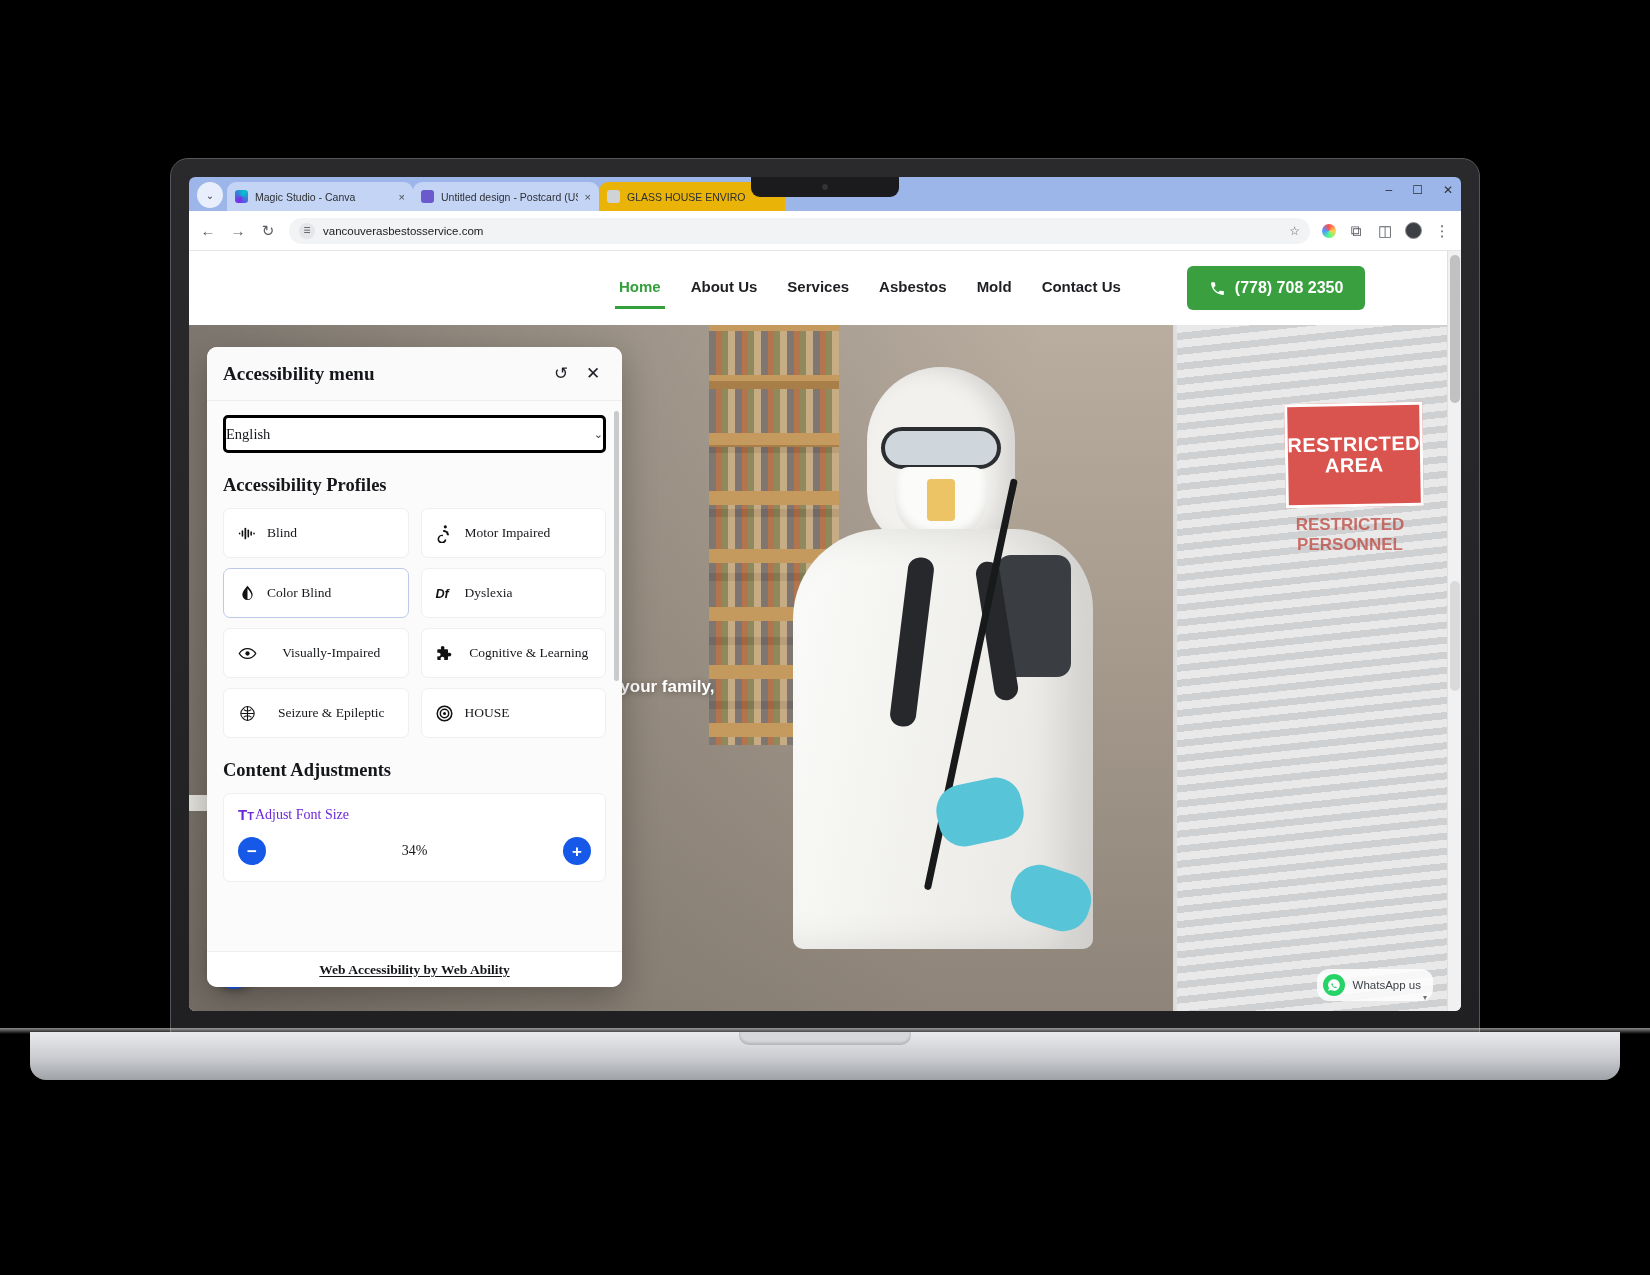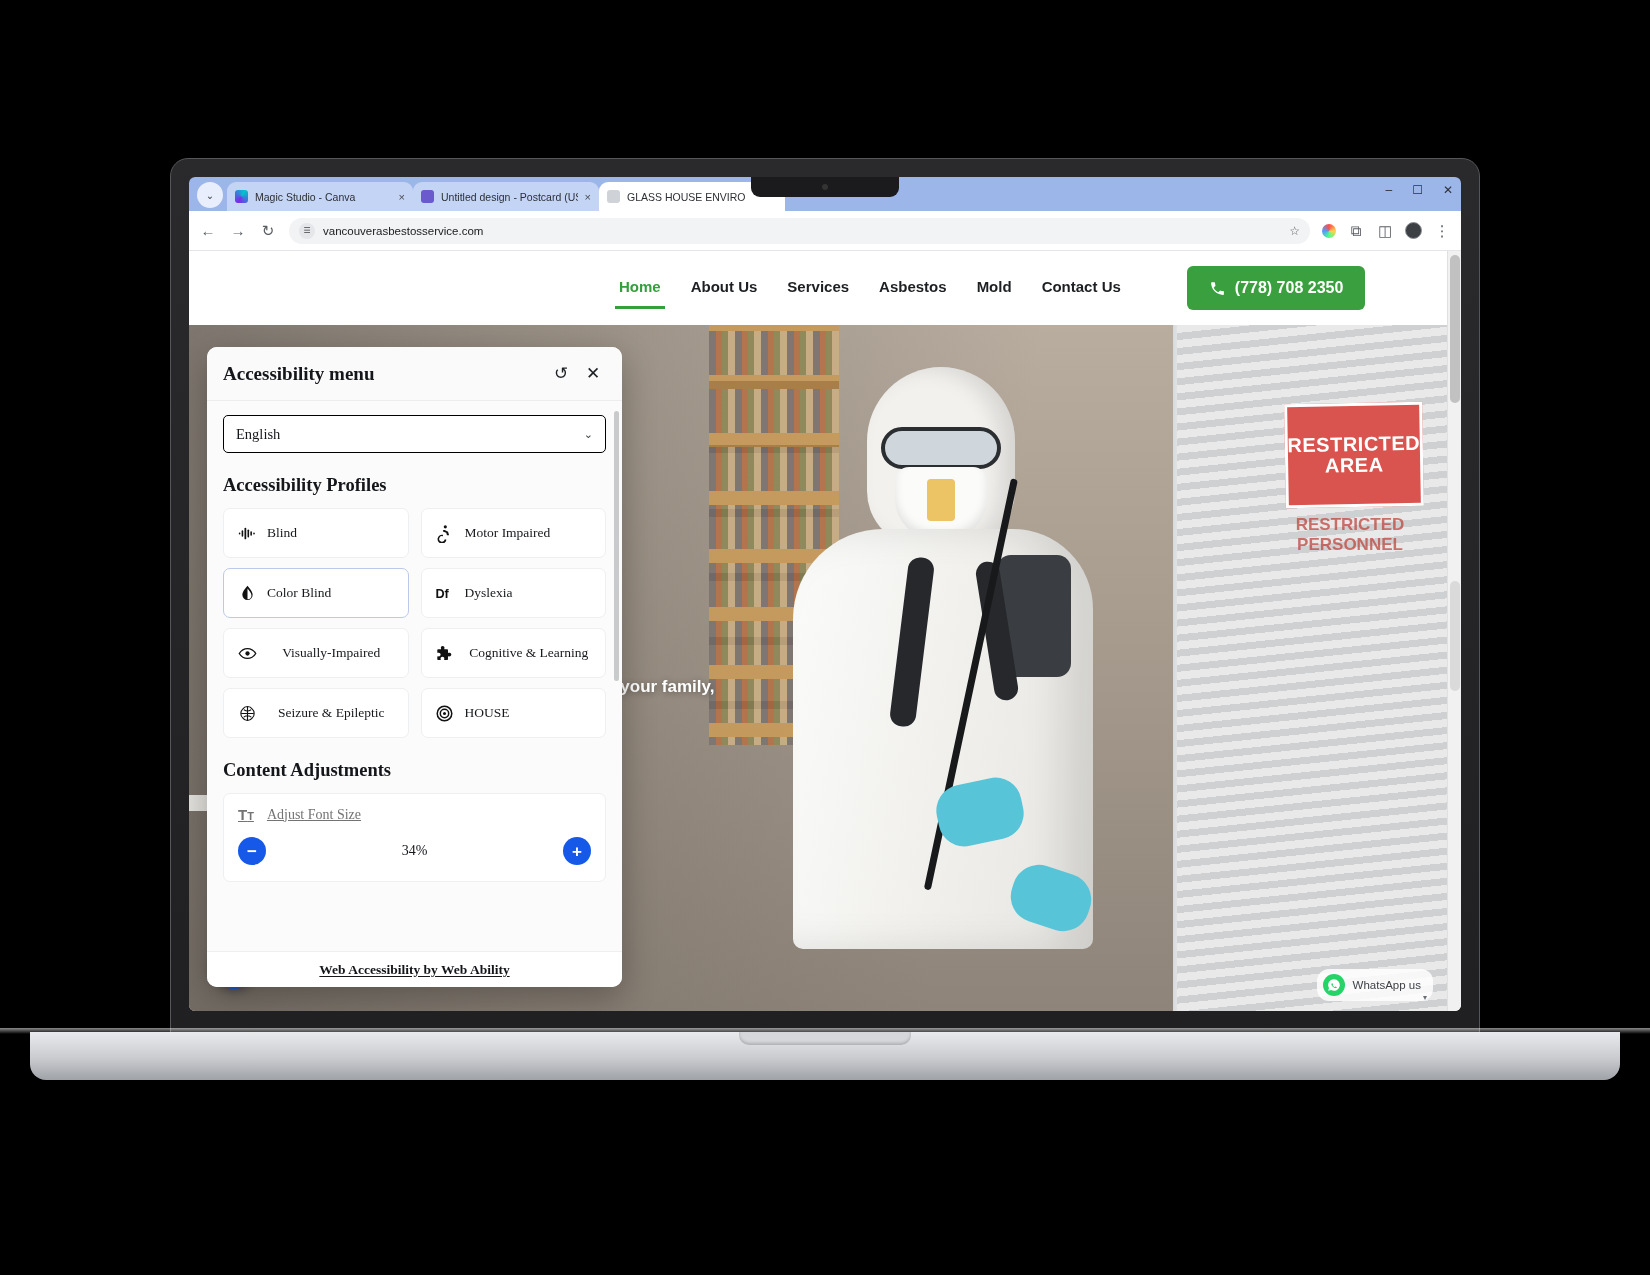--- a/index.html
+++ b/index.html
@@ -60,21 +60,21 @@
     width: 26px; height: 26px; margin: 0 4px 3px 2px; border-radius: 50%;
     background: #e8eefc; display: flex; align-items: center; justify-content: center;
     font-size: 10px; color: #3b3f45;
   }
   .tab {
     height: 29px; min-width: 186px; max-width: 186px;
     background: #c4d4f5; border-radius: 9px 9px 0 0;
     display: flex; align-items: center; gap: 7px; padding: 0 8px;
     font-size: 10.5px; color: #2c2f34; position: relative;
   }
-  .tab.active { background: #ffffff; z-index: 4; }
+  .tab.active { background: #eab308; z-index: 4; }
   .tab .favicon {
     width: 13px; height: 13px; border-radius: 3px; flex: none;
     display: flex; align-items: center; justify-content: center;
     font-size: 8px; color: #fff;
   }
   .fav-canva { background: conic-gradient(from 210deg,#7d2ae8,#00c4cc,#7d2ae8); border-radius:50%; }
   .fav-postcard { background: #6a5acd; }
   .fav-glass { background: #cfd3d8; }
   .tab .tabtitle {
     flex: 1; white-space: nowrap; overflow: hidden; text-overflow: clip;
@@ -298,48 +298,48 @@
   }
   .ap-title{ font-size:19px; font-weight:700; color:#14161a; flex:1; }
   .ap-hbtn{
     width:26px;height:26px; display:flex;align-items:center;justify-content:center;
     font-size:17px; color:#1d2024; margin-left:6px;
   }
   .ap-scroll{
     position:relative; flex:1; overflow:hidden; padding:0 16px;
   }
   .ap-select{
-    margin-top:14px; height:38px; background:#fff; border:1px solid #000000;
-    border-radius:5px; display:flex; align-items:center; padding:0 12px;
+    margin-top:14px; height:38px; background:#fff; border:3px solid #000000;
+    border-radius:5px; display:flex; align-items:center; padding:0 0;
     font-size:14.5px; color:#14161a;
   }
   .ap-select .caret{ margin-left:auto; font-size:11px; color:#3a3d41; }
   .ap-sect{
     margin-top:22px; font-size:18.5px; font-weight:700; color:#14161a;
   }
   .tile-grid{
     margin-top:12px; display:grid; grid-template-columns:1fr 1fr;
     gap:10px 12px;
   }
   .tile{
     height:50px; background:#fff; border:1px solid #eeeff0; border-radius:7px;
     display:flex; align-items:center; gap:9px; padding:0 12px;
     font-size:13.5px; color:#16181c; line-height:1.12;
   }
   .tile.selected{ border:1.5px solid #bcc9ea; }
-  .tile .ti{ width:22px; flex:none; display:flex; align-items:flex-start; justify-content:center; }
+  .tile .ti{ width:22px; flex:none; display:flex; align-items:flex-start; justify-content:center;font-style:italic; }
   .tile .ti svg{ width:19px; height:19px; }
   .tile .tl{ flex:1; text-align:center; }
   .tile.left-label .tl{ text-align:left; }
 
   .adj-card{
     margin-top:12px; background:#fff; border:1px solid #eeeff0; border-radius:7px;
     padding:12px 14px 16px 14px;
   }
-  .adj-head{ display:flex; align-items:center; gap:13px; font-size:14px; color:#737373;text-decoration:underline; }
+  .adj-head{ display:flex; align-items:center; gap:1px; font-size:14px; color:#6d28d9; }
   .adj-head .tt{ font-weight:700; font-family:"Liberation Sans",sans-serif; font-size:15px; }
   .adj-row{
     margin-top:14px; display:flex; align-items:center; justify-content:space-between;
   }
   .rndbtn{
     width:28px;height:28px;border-radius:50%;background:#1659e8;color:#fff;
     display:flex;align-items:center;justify-content:center;font-size:17px;font-weight:700;
     font-family:"Liberation Sans",sans-serif; line-height:1;
   }
   .adj-val{ font-size:14px; color:#16181c; }

